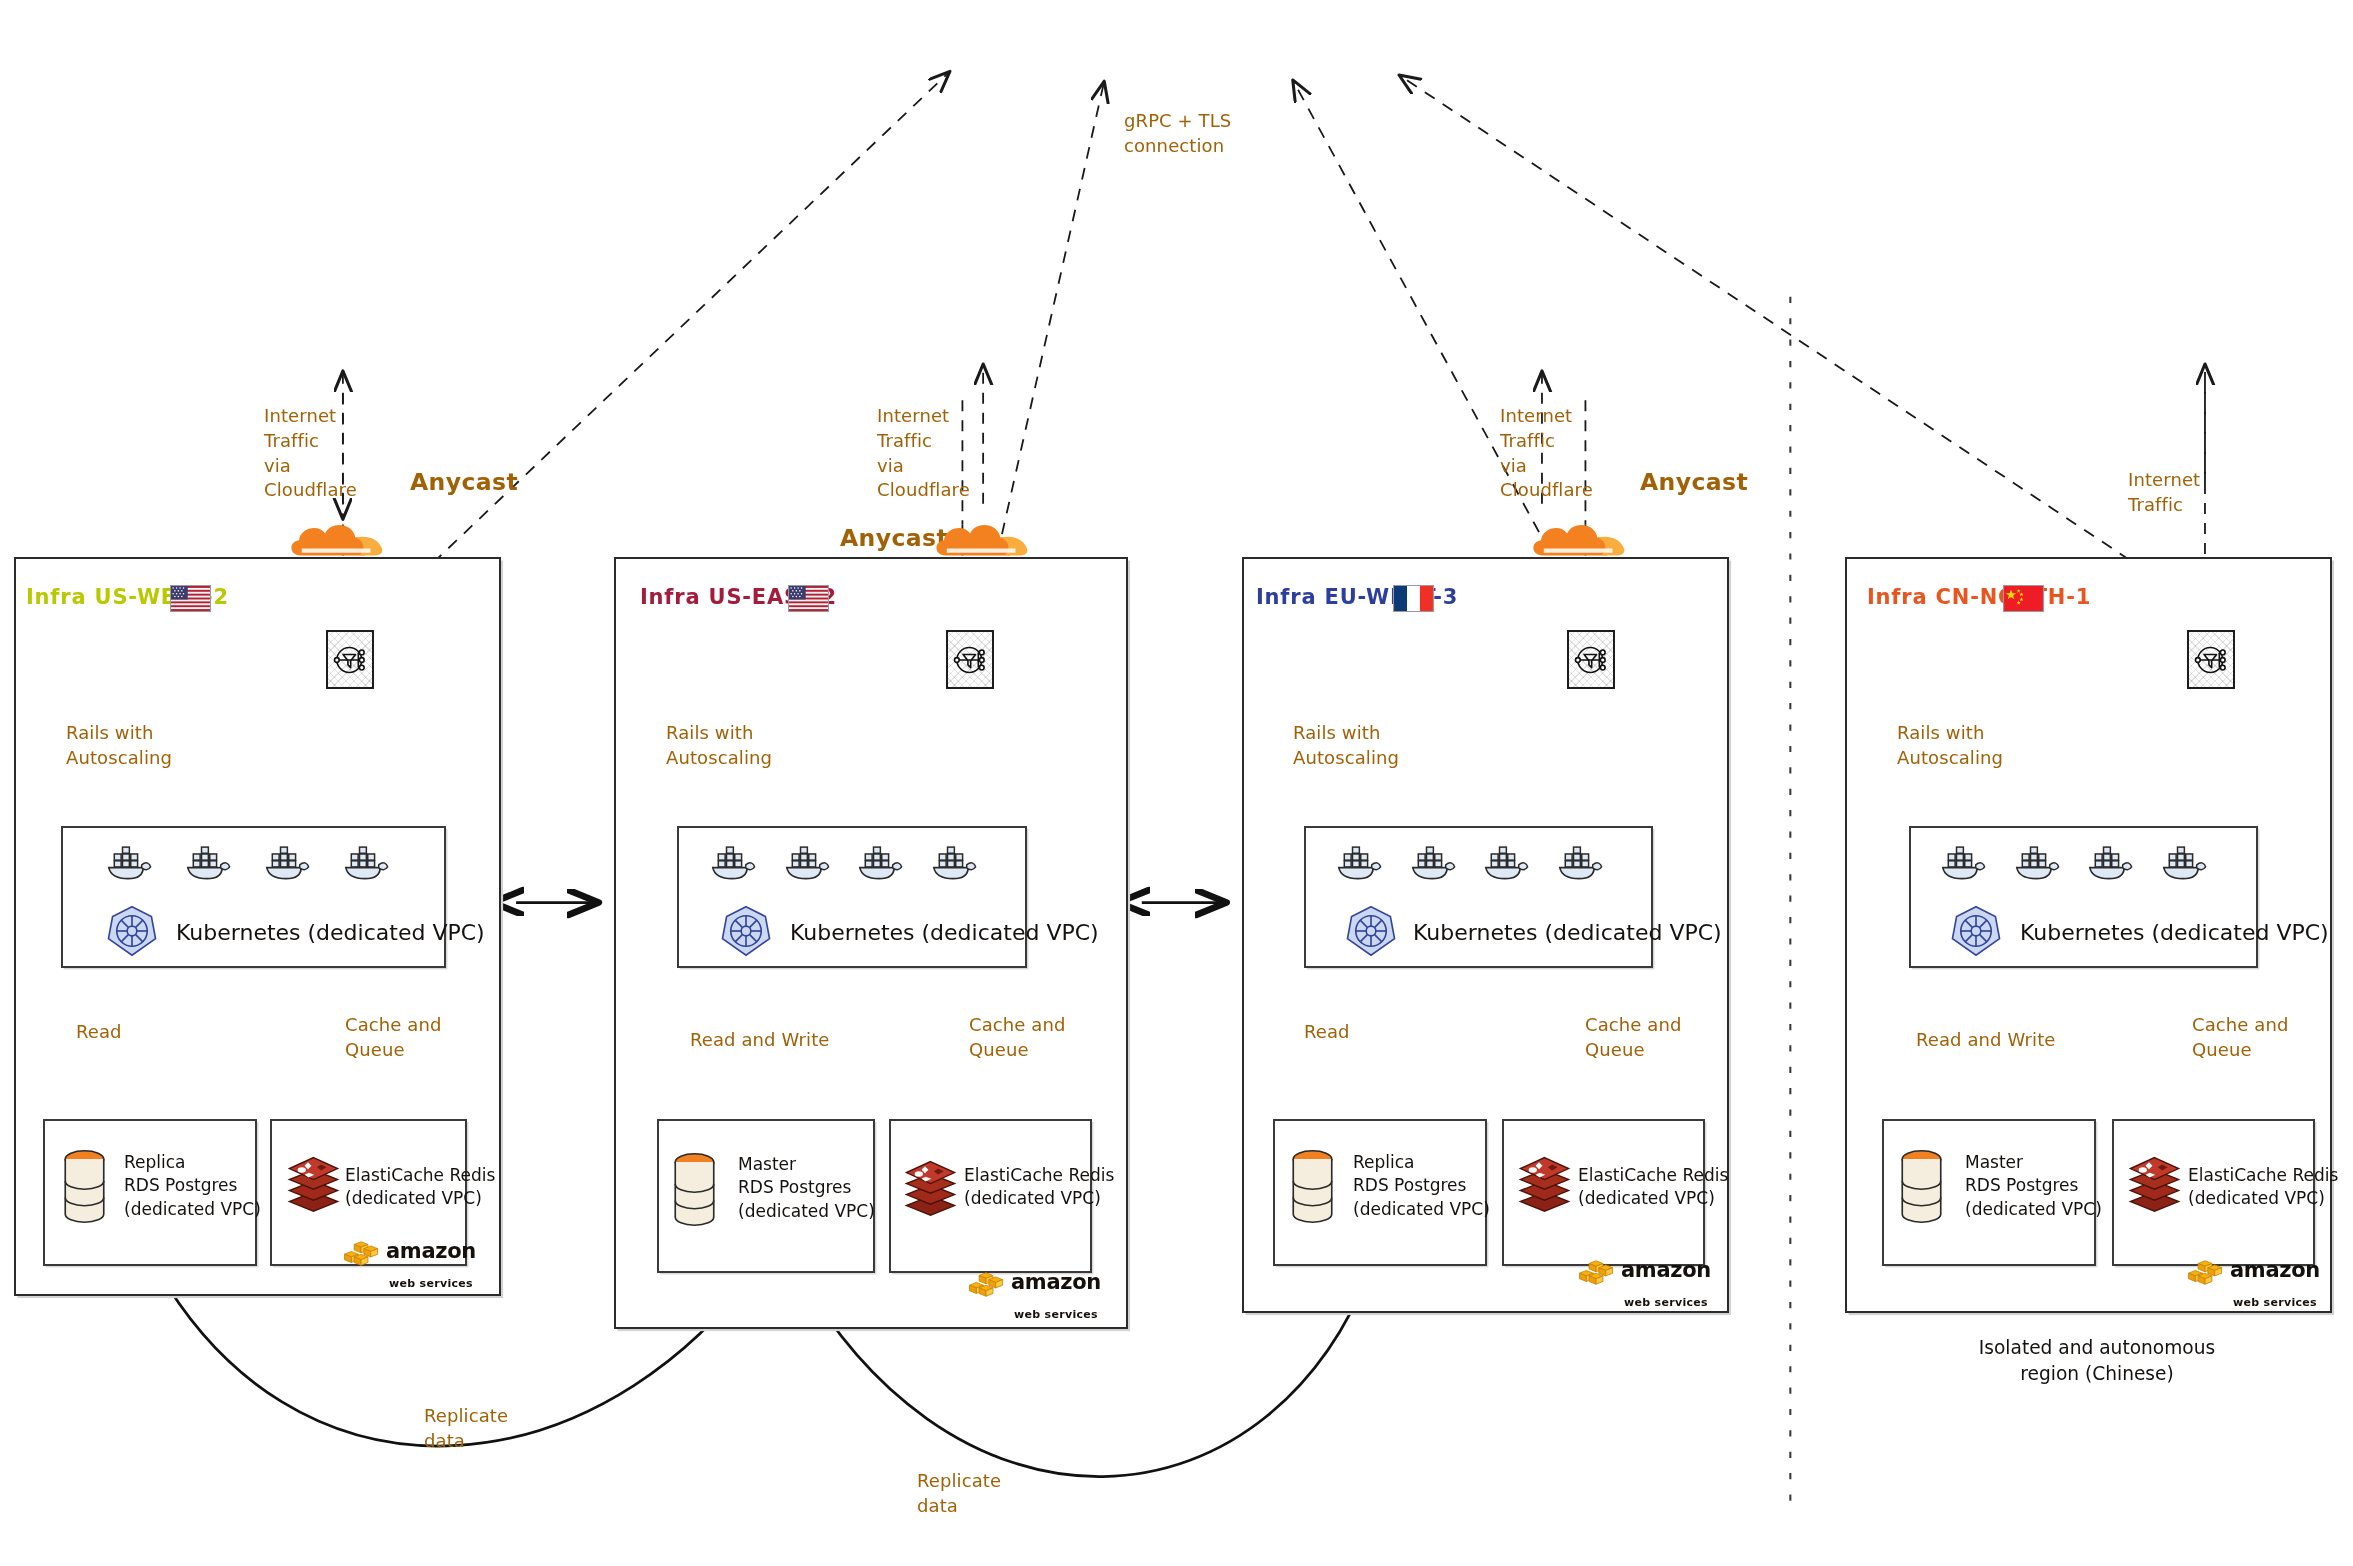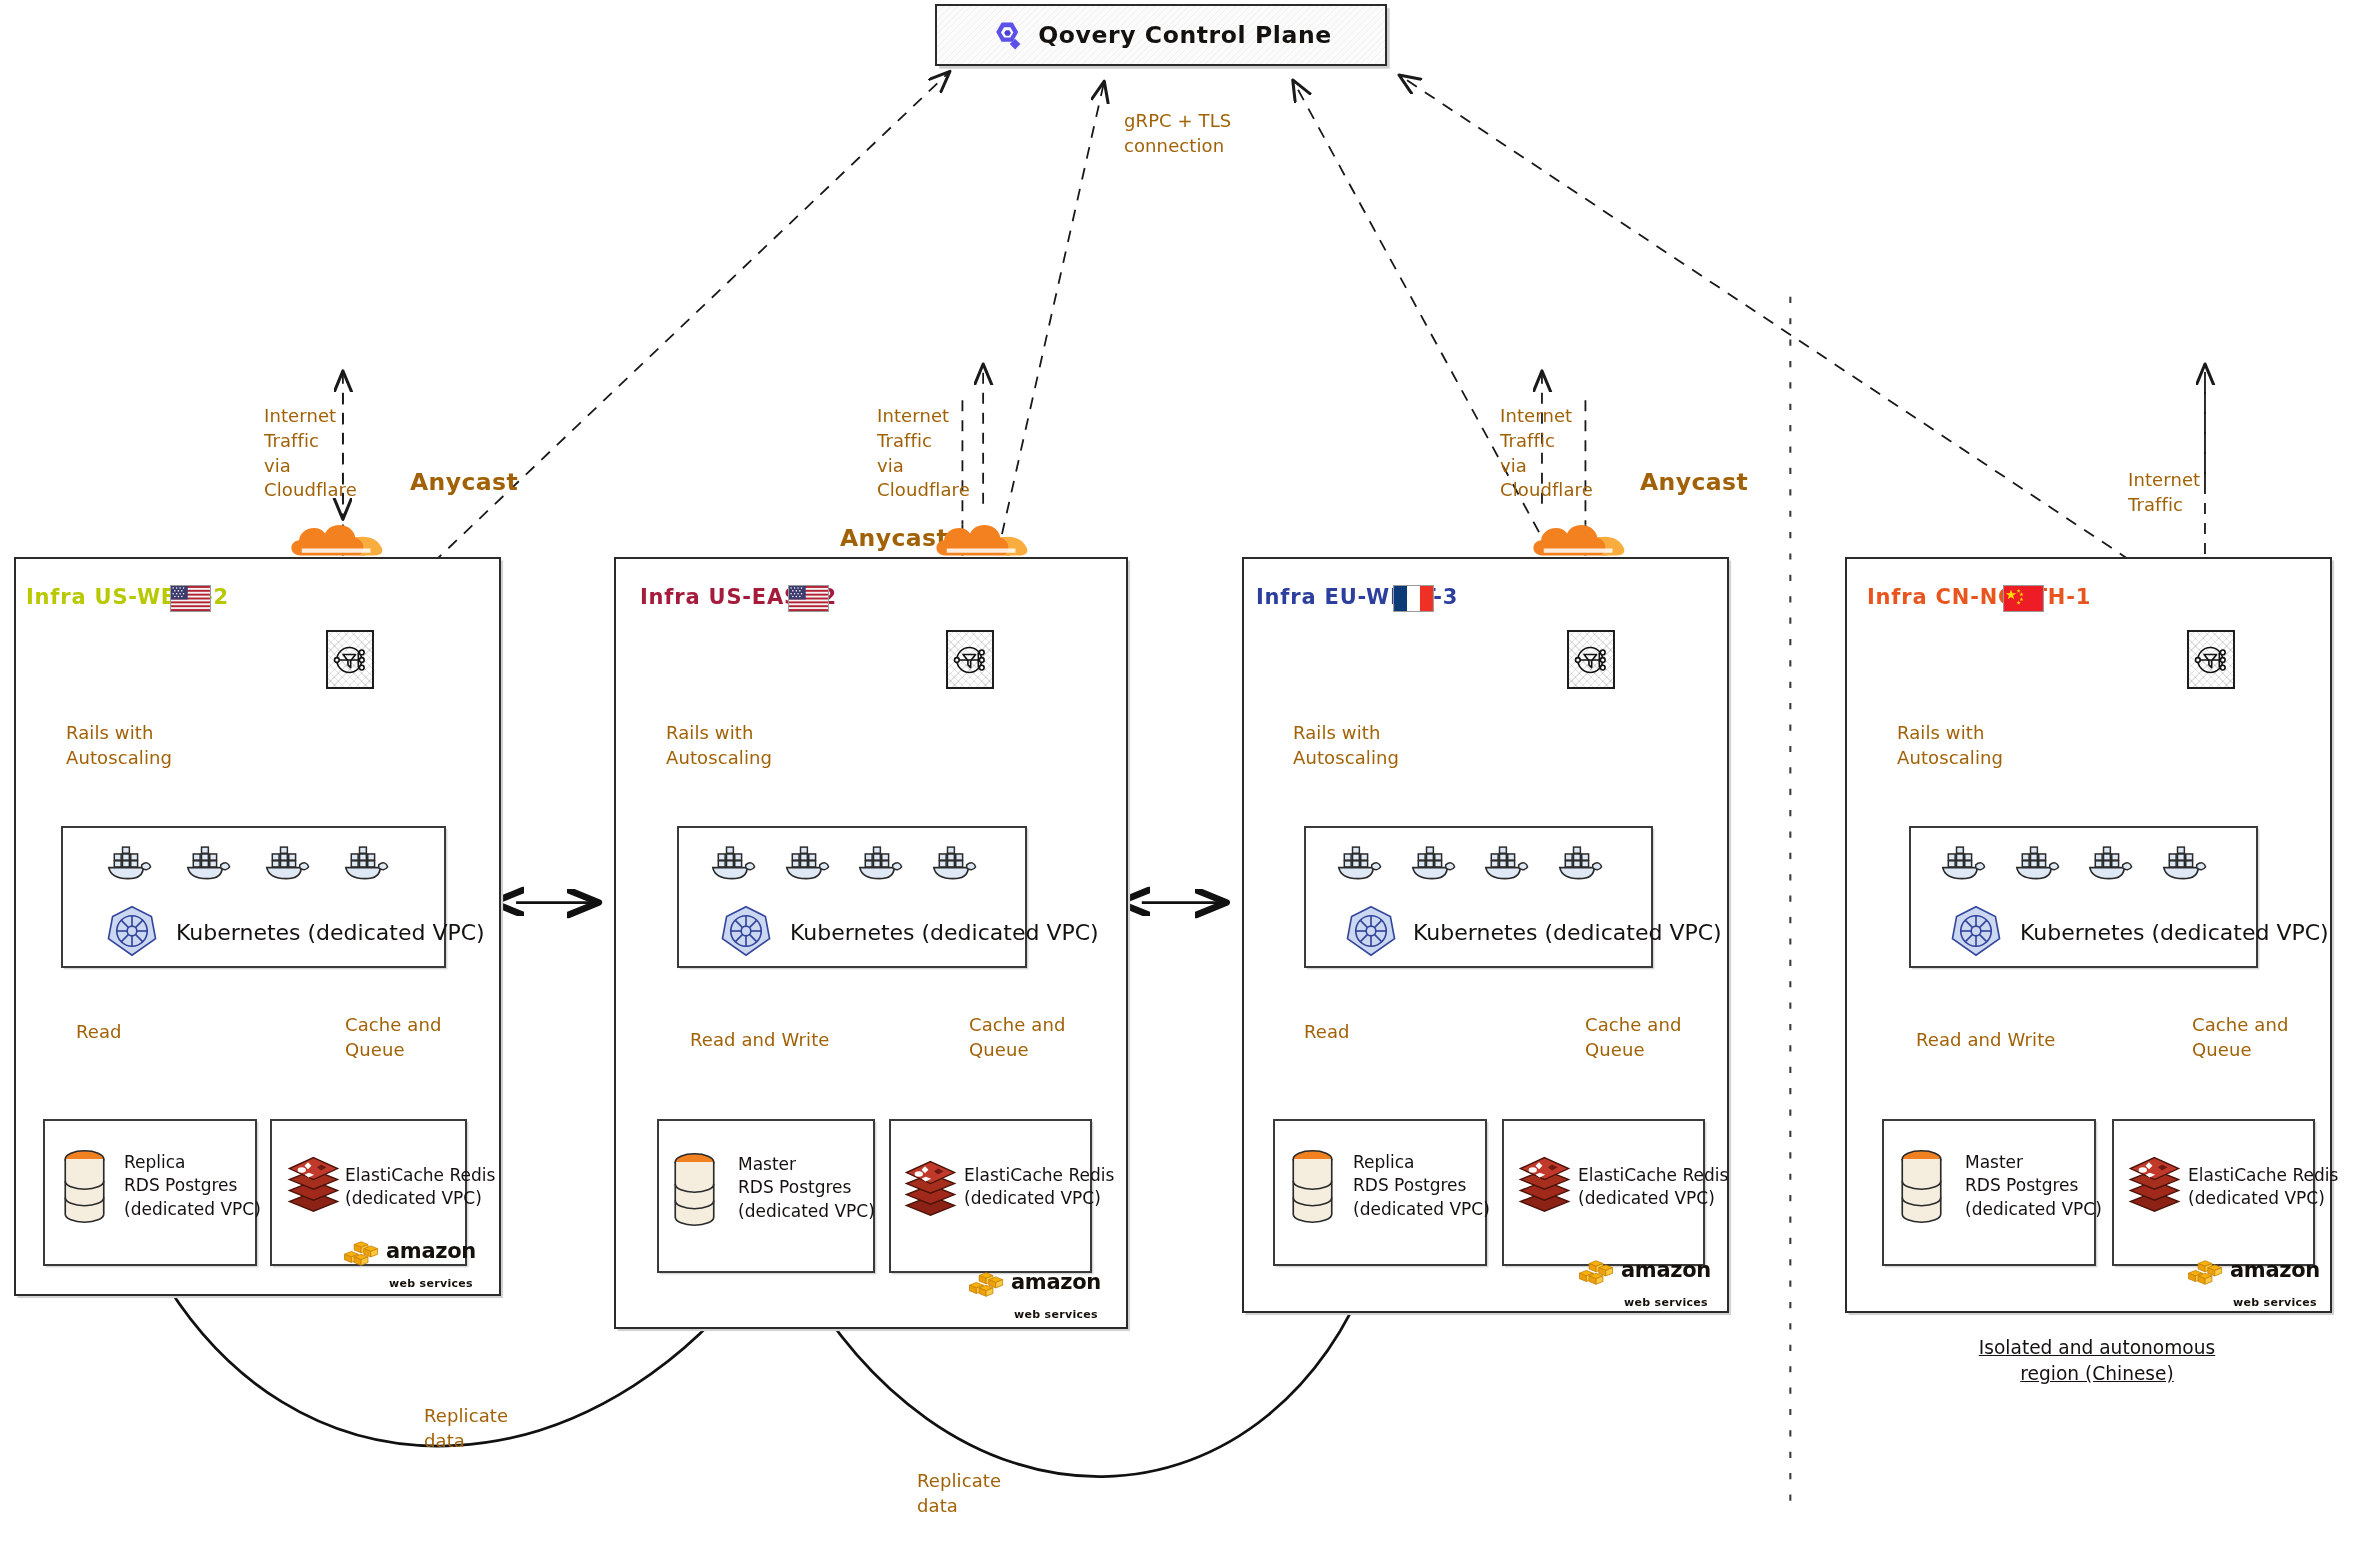--- a/index.html
+++ b/index.html
@@ -116,31 +116,20 @@
     </g>
 
     <g stroke="#111" stroke-width="4" fill="none" marker-end="url(#arB)">
       <path d="M1130,1790 C 900,2160 420,2230 207,1800"></path>
       <path d="M1130,1790 C 1360,2270 1860,2240 2000,1800"></path>
     </g>
 
     <path d="M2595,430 L2595,2175" stroke="#3a3a3a" stroke-width="3" fill="none" stroke-dasharray="9 22"></path>
   </svg>
 
-  <div class="ctrl-plane" style="left:935px;top:4.1px;width:448px;height:58px;">
-    <span style="display:inline-block;width:33px;height:33px;position:relative;">
-      <svg width="33" height="33" viewBox="0 0 48 48">
-        <polygon points="17,5 33,5 41,19 33,33 17,33 9,19" fill="#5b50e8"></polygon>
-        <polygon points="20.5,12 29.5,12 34,19.5 29.5,27 20.5,27 16,19.5" fill="#fff"></polygon>
-        <polygon points="23,16.5 28,16.5 30.4,20.5 28,24.5 23,24.5 20.6,20.5" fill="#4a3fd6"></polygon>
-        <rect x="31" y="31" width="11" height="11" transform="rotate(45 36.5 36.5)" fill="#5b50e8"></rect>
-      </svg>
-    </span>
-    <span class="ctrl-title">Qovery Control Plane</span>
-  </div>
 
   <div class="lbl" style="left:1124px;top:109px;">gRPC + TLS
 connection</div>
 
   <div class="region-box" style="left:14px;top:557px;width:483px;height:735px;"></div>
   <div class="region-title" style="left:26px;top:585px;color:#b8c900;">Infra US-WEST-2</div>
   <div class="flag" style="left:170px;top:585px;">
     <svg width="39" height="25" viewBox="0 0 56 36">
         <rect width="56" height="36" fill="#f4f4f4"></rect>
       <g fill="#b22234">
@@ -812,21 +801,21 @@
           <polygon points="22,22 22,30 12,34 12,26" fill="#fbc93f"></polygon>
       <polygon points="26,22 36,26 26,30 16,26" fill="#f7b10a"></polygon>
           <polygon points="16,26 26,30 26,38 16,34" fill="#eda00a"></polygon>
           <polygon points="36,26 36,34 26,38 26,30" fill="#fbc93f"></polygon>
         </g>
     </svg>
     <span class="aws-w1">amazon</span>
     <span class="aws-w2">web services</span>
   </div>
 
-  <div class="iso-note" style="left:1952px;top:1335px;width:290px;text-decoration:underline;">Isolated and autonomous
+  <div class="iso-note" style="left:1952px;top:1335px;width:290px;">Isolated and autonomous
 region (Chinese)</div>
 
   <div class="lbl" style="left:424px;top:1404px;">Replicate
 data</div>
   <div class="lbl" style="left:917px;top:1469px;">Replicate
 data</div>
 
 </div>
 
 

